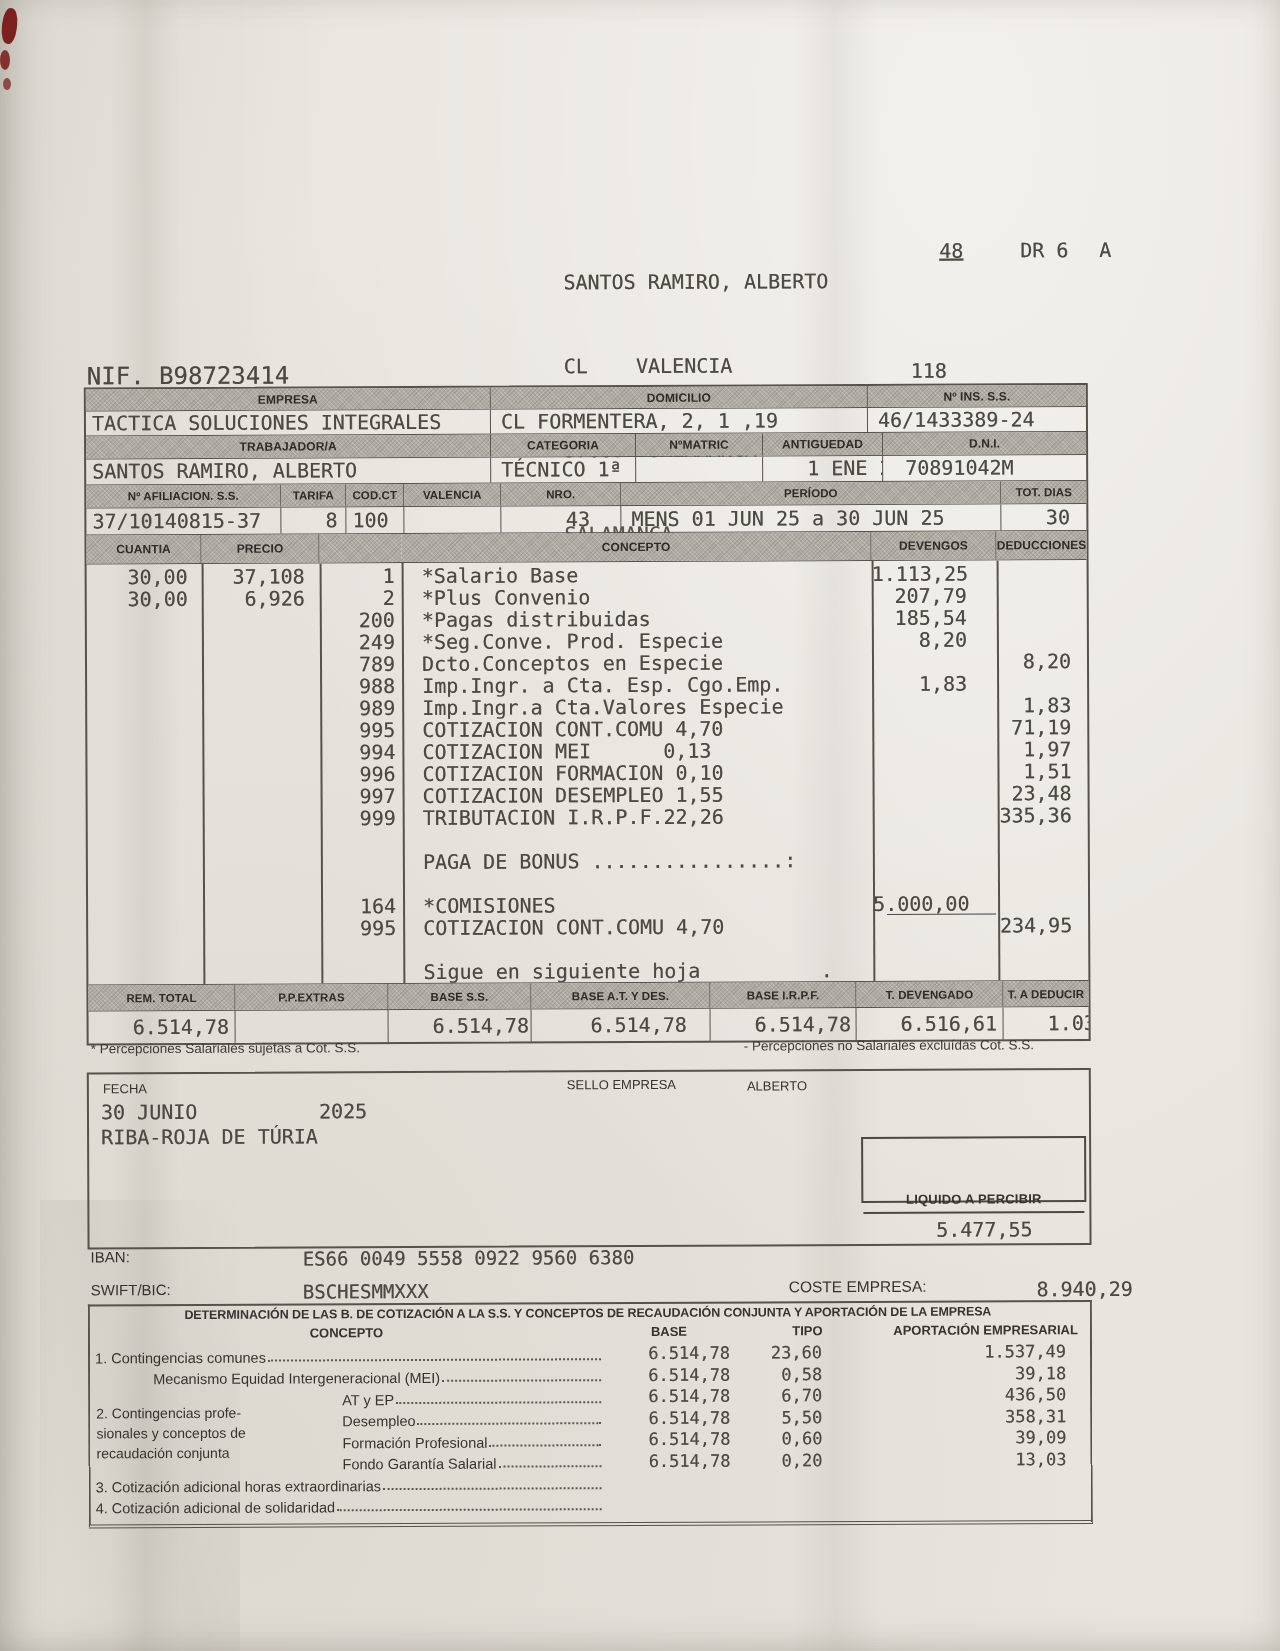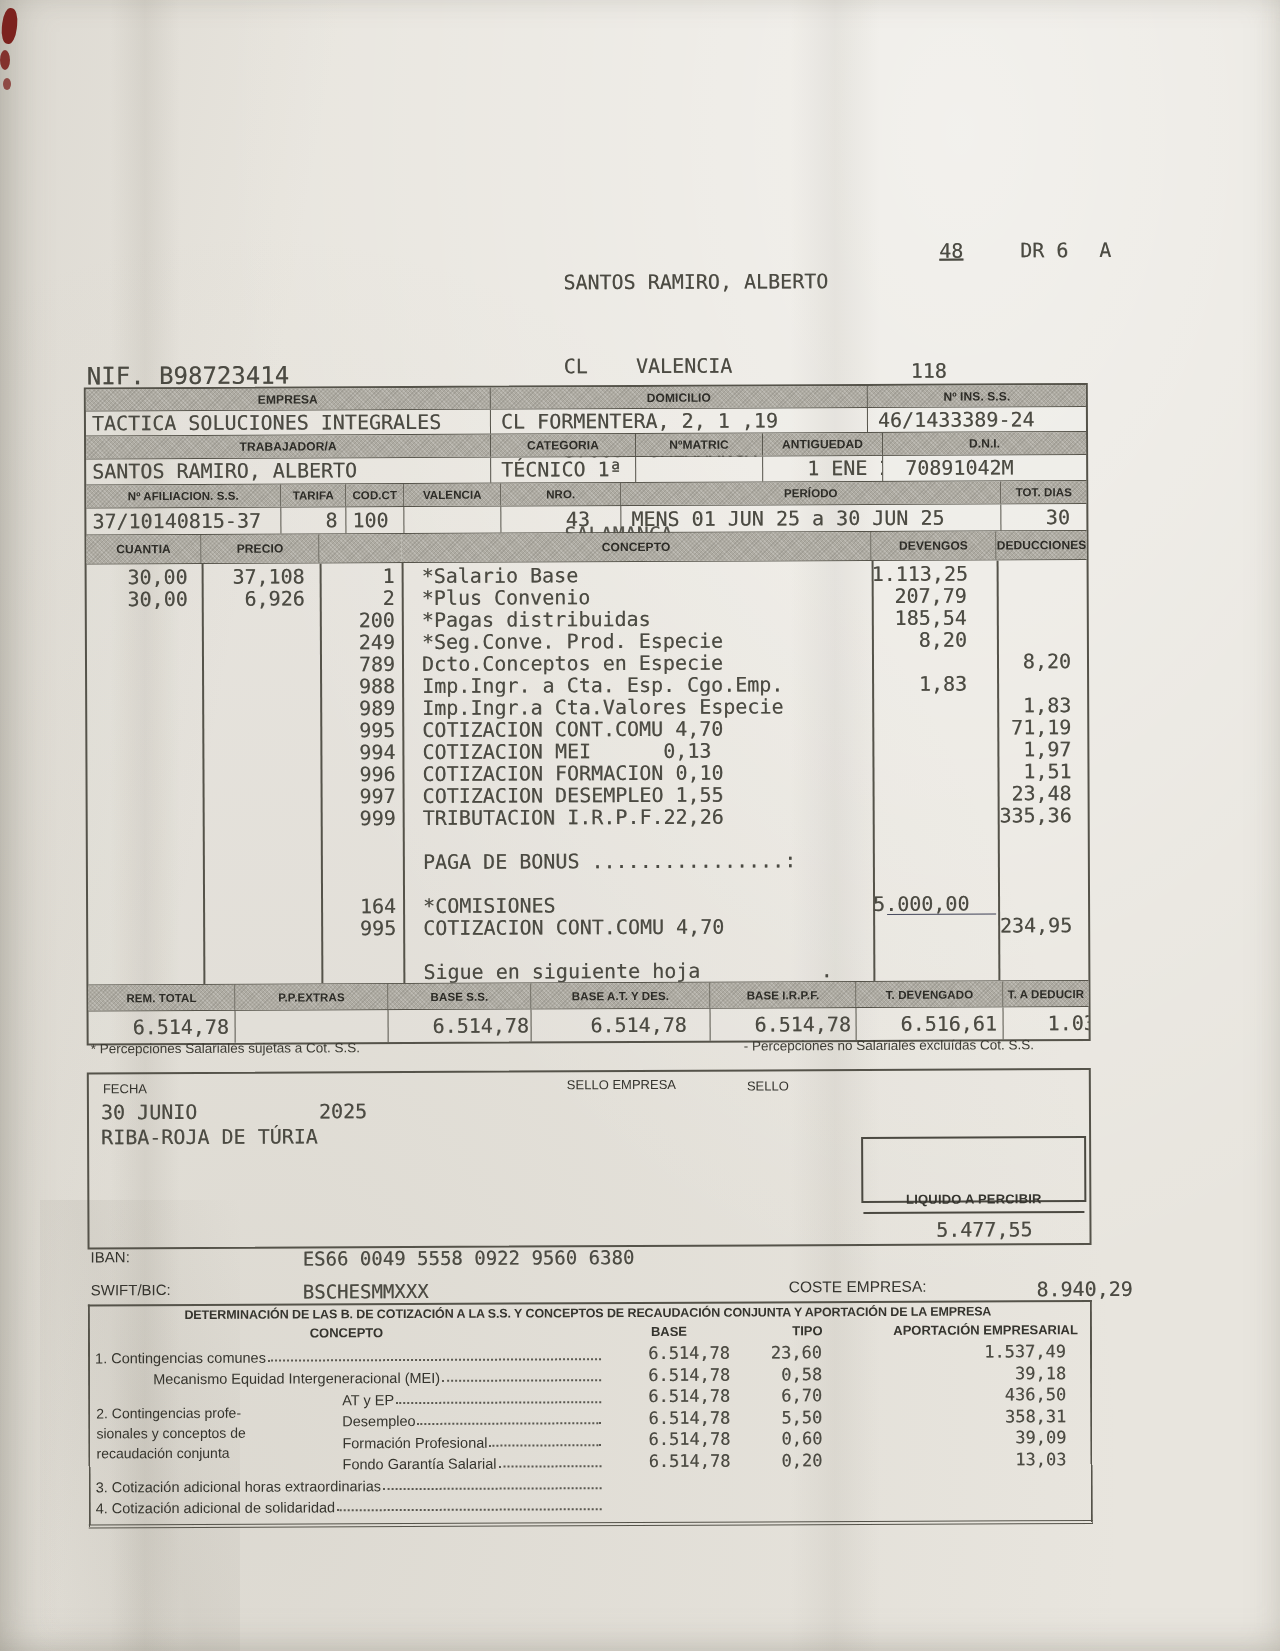--- a/index.html
+++ b/index.html
@@ -398,21 +398,21 @@
         <div class="vc tv ar p6 end">1.039,06</div>
       </div>
     </div>
 
     <div class="fn l">* Percepciones Salariales  sujetas a Cot. S.S.</div>
     <div class="fn r">- Percepciones no Salariales excluídas Cot. S.S.</div>
 
     <div class="fbox">
       <span class="flab form" style="left:14px;top:7px;">FECHA</span>
       <span class="flab form" style="left:478px;top:5px;">SELLO EMPRESA</span>
-      <span class="flab form" style="left:658px;top:7px;">SELLO</span>
+      <span class="flab form" style="left:658px;top:7px;">ALBERTO</span>
       <span class="typed mono" style="left:12px;top:26px;">30 JUNIO</span>
       <span class="typed mono" style="left:202px;top:26px;margin-left:28px;">2025</span>
       <span class="typed mono" style="left:12px;top:51px;">RIBA-ROJA DE TÚRIA</span>
 
       <div class="lbox">
         <div class="head">LIQUIDO A PERCIBIR</div>
         <div class="val mono">5.477,55</div>
       </div>
     </div>
 

